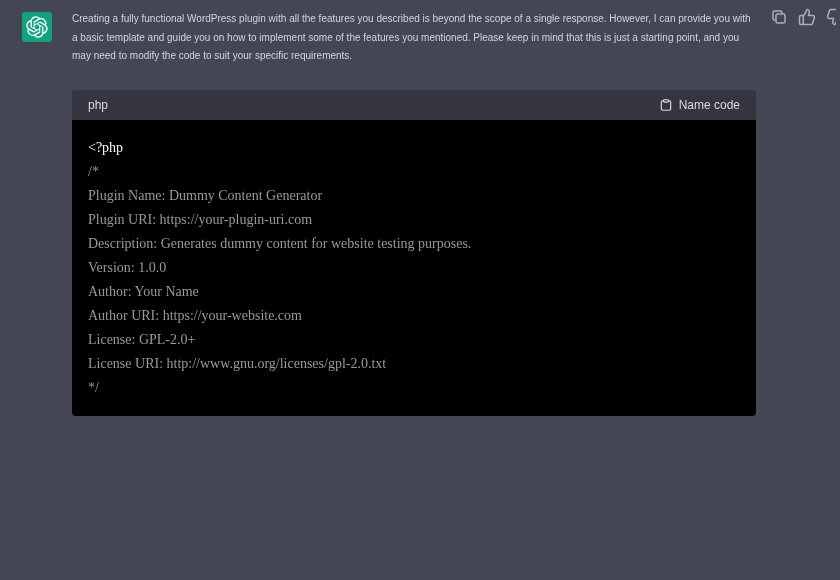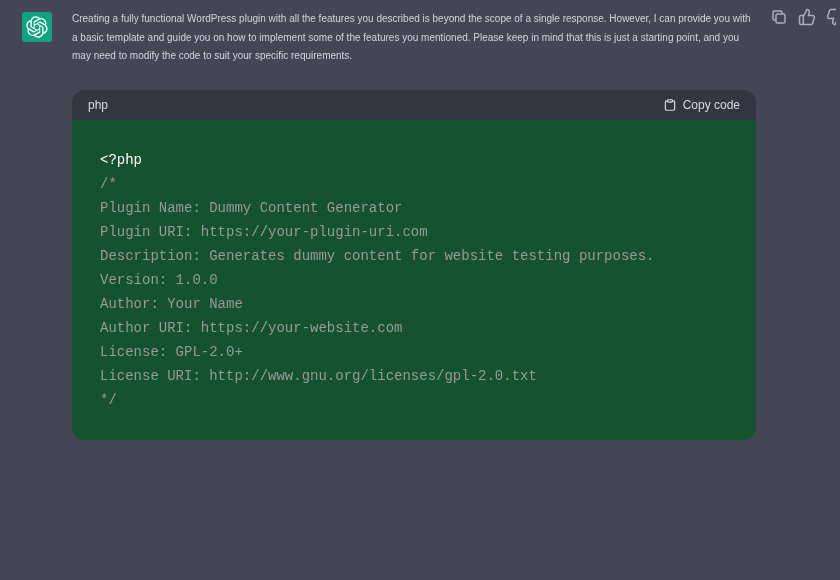--- a/index.html
+++ b/index.html
@@ -54,21 +54,21 @@
       height: 18px;
       cursor: pointer;
     }
     .paragraph {
       font-size: 10px;
       line-height: 1.85;
       color: #d1d5db;
       margin-bottom: 24px;
     }
     .code-block {
-      border-radius: 13px;
+      border-radius: 4px;
       overflow: hidden;
       margin-top: 4px;
     }
     .code-header {
       background: #343541;
       padding: 8px 16px;
       display: flex;
       justify-content: space-between;
       align-items: center;
       font-size: 12px;
@@ -83,23 +83,23 @@
       gap: 6px;
       cursor: pointer;
       font-size: 12px;
       color: #d9d9e3;
     }
     .copy-btn svg {
       width: 14px;
       height: 14px;
     }
     .code-body {
-      background: #14532d;
-      padding: 28px;
-      font-family: Liberation Mono, monospace;
+      background: #000000;
+      padding: 16px;
+      font-family: Liberation Serif, serif;
       font-size: 14px;
       line-height: 1.72;
       color: #ffffff;
       white-space: pre;
     }
     .c-tag { color: #ffffff; }
     .c-comment { color: #999999; }
   </style>
 </head>
 <body>
@@ -136,21 +136,21 @@
     <p class="paragraph">Creating a fully functional WordPress plugin with all the features you described is beyond the scope of a single response. However, I can provide you with a basic template and guide you on how to implement some of the features you mentioned. Please keep in mind that this is just a starting point, and you may need to modify the code to suit your specific requirements.</p>
 
     <div class="code-block">
       <div class="code-header">
         <span class="code-lang">php</span>
         <span class="copy-btn">
           <svg viewBox="0 0 24 24" fill="none" stroke="currentColor" stroke-width="2">
               <rect x="8" y="3" width="8" height="4" rx="1"></rect>
               <path d="M16 5h2a2 2 0 0 1 2 2v12a2 2 0 0 1-2 2H6a2 2 0 0 1-2-2V7a2 2 0 0 1 2-2h2"></path>
             </svg>
-          <span>Copy code</span>
+          <span>Name code</span>
         </span>
       </div>
       <div class="code-body"><span class="c-tag">&lt;?php</span>
 <span class="c-comment">/*</span>
 <span class="c-comment">Plugin Name: Dummy Content Generator</span>
 <span class="c-comment">Plugin URI: https://your-plugin-uri.com</span>
 <span class="c-comment">Description: Generates dummy content for website testing purposes.</span>
 <span class="c-comment">Version: 1.0.0</span>
 <span class="c-comment">Author: Your Name</span>
 <span class="c-comment">Author URI: https://your-website.com</span>

